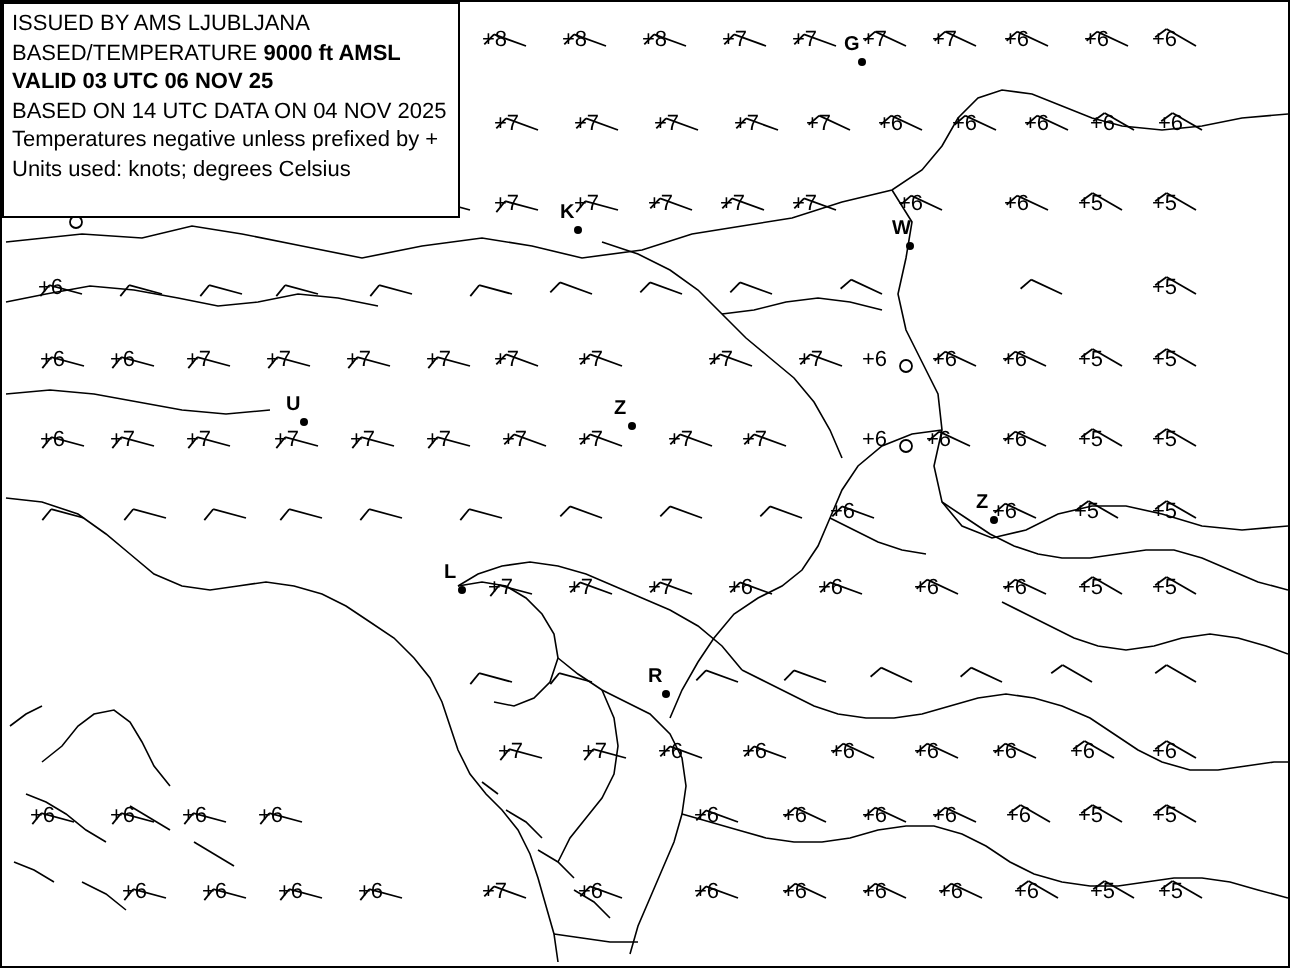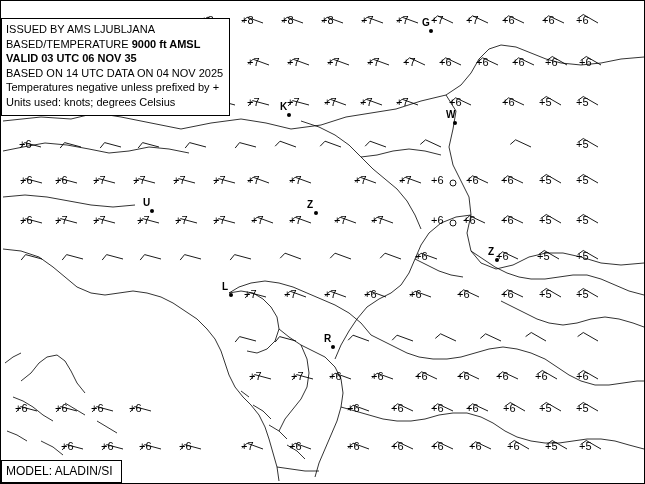--- a/index.html
+++ b/index.html
@@ -18,25 +18,24 @@
     font-size:11px;
     color:#000;
     white-space:nowrap;
     line-height:1;
   }
   .legend{
     position:absolute;
     left:0;top:0;
     background:#fff;
     border:1px solid #000;
-    padding:3px 6px 6px 4px;
+    padding:3px 6px 16px 4px;
     font-size:11px;
     line-height:1.32;
     z-index:40;
-    margin-top:17px;
   }
   .legend .b{font-weight:bold;}
   .model{
     position:absolute;
     left:0;bottom:0;
     background:#fff;
     border:1px solid #000;
     padding:3px 8px 4px 4px;
     font-size:12px;
     z-index:40;
@@ -1056,23 +1055,20 @@
       <div class="citylabel" style="left: 487px; top: 245px;">Z</div>
       <div class="citydot" style="left: 228px; top: 292px;"></div>
       <div class="citylabel" style="left: 221px; top: 280px;">L</div>
       <div class="citydot" style="left: 330px; top: 344px;"></div>
       <div class="citylabel" style="left: 323px; top: 332px;">R</div>
     </div>
 
   <div class="legend">
     <div>ISSUED BY AMS LJUBLJANA</div>
     <div><span>BASED/TEMPERATURE </span><span class="b">9000 ft AMSL</span></div>
-    <div class="b">VALID 03 UTC 06 NOV 35</div>
+    <div class="b">VALID 03 UTC 06 NOV 25</div>
     <div>BASED ON 14 UTC DATA ON 04 NOV 2025</div>
     <div>Temperatures negative unless prefixed by +</div>
     <div>Units used: knots; degrees Celsius</div>
   </div>
 
-  <div class="model">
-    <span>MODEL: ALADIN/SI</span>
-  </div>
 
 </div>
 
 </body></html>

